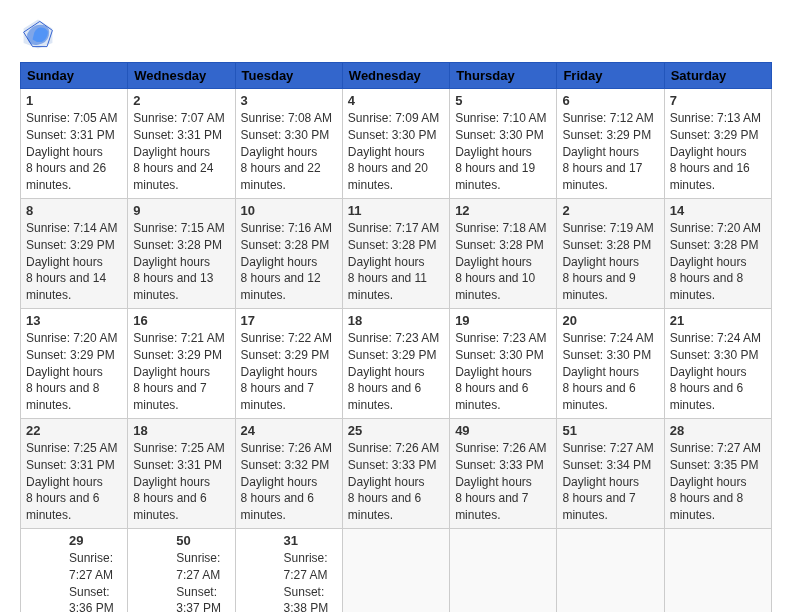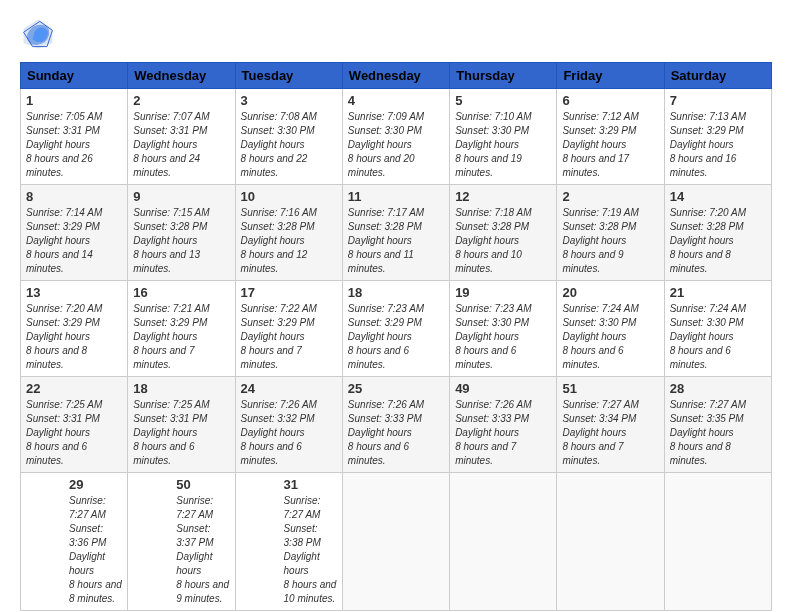--- a/index.html
+++ b/index.html
@@ -84,24 +84,23 @@
     .calendar-table tr:nth-child(even) td {
       background: #f5f5f5;
     }
     .day-num {
       font-size: 13px;
       font-weight: bold;
       display: block;
       margin-bottom: 2px;
     }
     .day-info {
-      font-size: 10px;
+      font-size: 12px;
       line-height: 1.4;
       color: #333;
-      font-style: italic;
     }
     .empty-cell {
       background: #f9f9f9 !important;
     }
     .last-row td {
       height: 70px;
       padding-left: 48px;
     }
   </style>
 </head>

